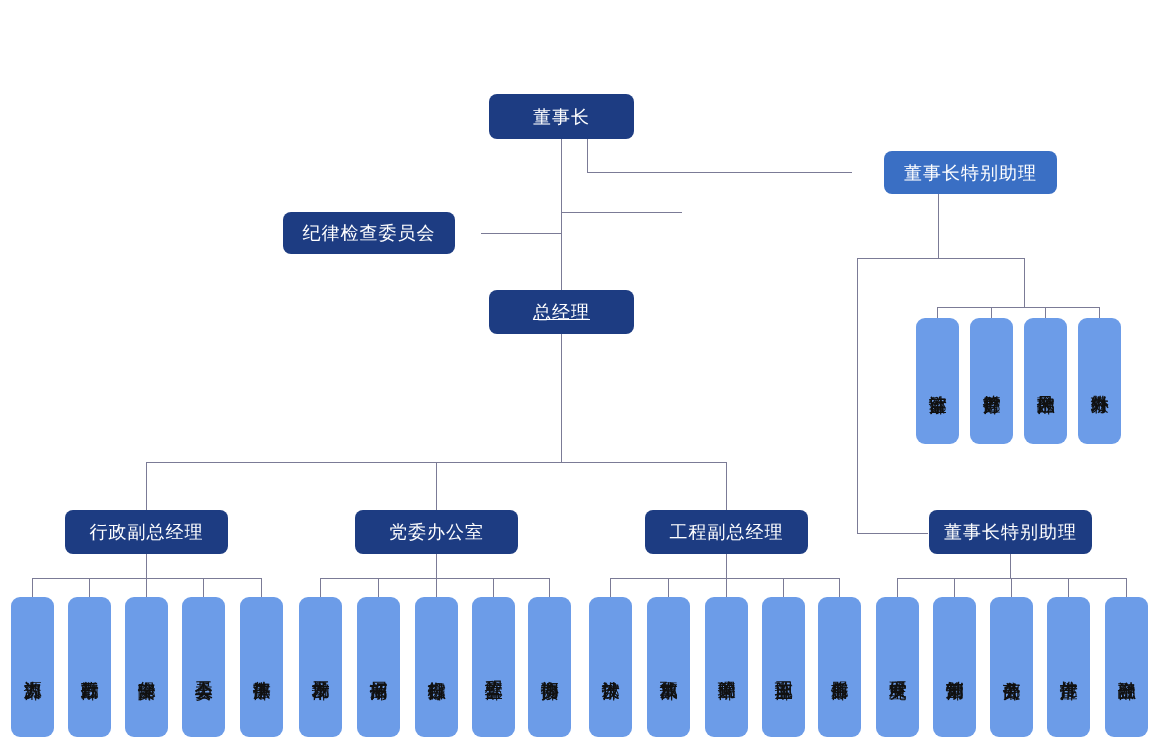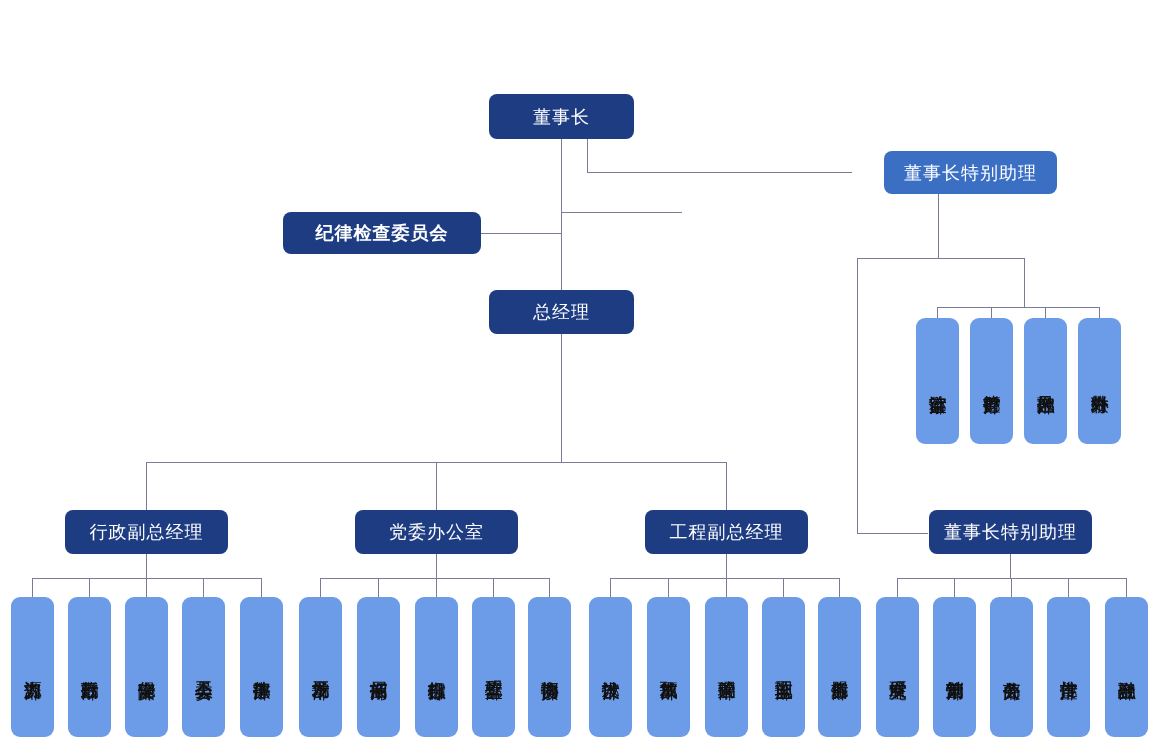--- a/index.html
+++ b/index.html
@@ -131,25 +131,25 @@
 
   <div class="node navy" style="left:489px; top:94px; width:145px; height:45px;justify-content:center;">
     <span>董事长</span>
   </div>
 
   <div class="node mid" style="left:852px; top:151px; width:173px; height:43px;">
     <span>董事长特别助理</span>
   </div>
 
 
-  <div class="node navy" style="left:283px; top:212px; width:198px; height:42px;font-weight:bold;">
+  <div class="node navy" style="left:283px; top:212px; width:172px; height:42px;">
     <span>纪律检查委员会</span>
   </div>
 
-  <div class="node navy" style="left:489px; top:290px; width:145px; height:44px;">
+  <div class="node navy" style="left:489px; top:290px; width:145px; height:44px;text-decoration:underline;">
     <span>总经理</span>
   </div>
 
   <div class="node light" style="left:916px; top:318px; width:43px; height:126px;">
     <span class="vtext">审计监察部</span>
   </div>
   <div class="node light" style="left:970px; top:318px; width:43px; height:126px;">
     <span class="vtext">财务管控部</span>
   </div>
   <div class="node light" style="left:1024px; top:318px; width:43px; height:126px;">

